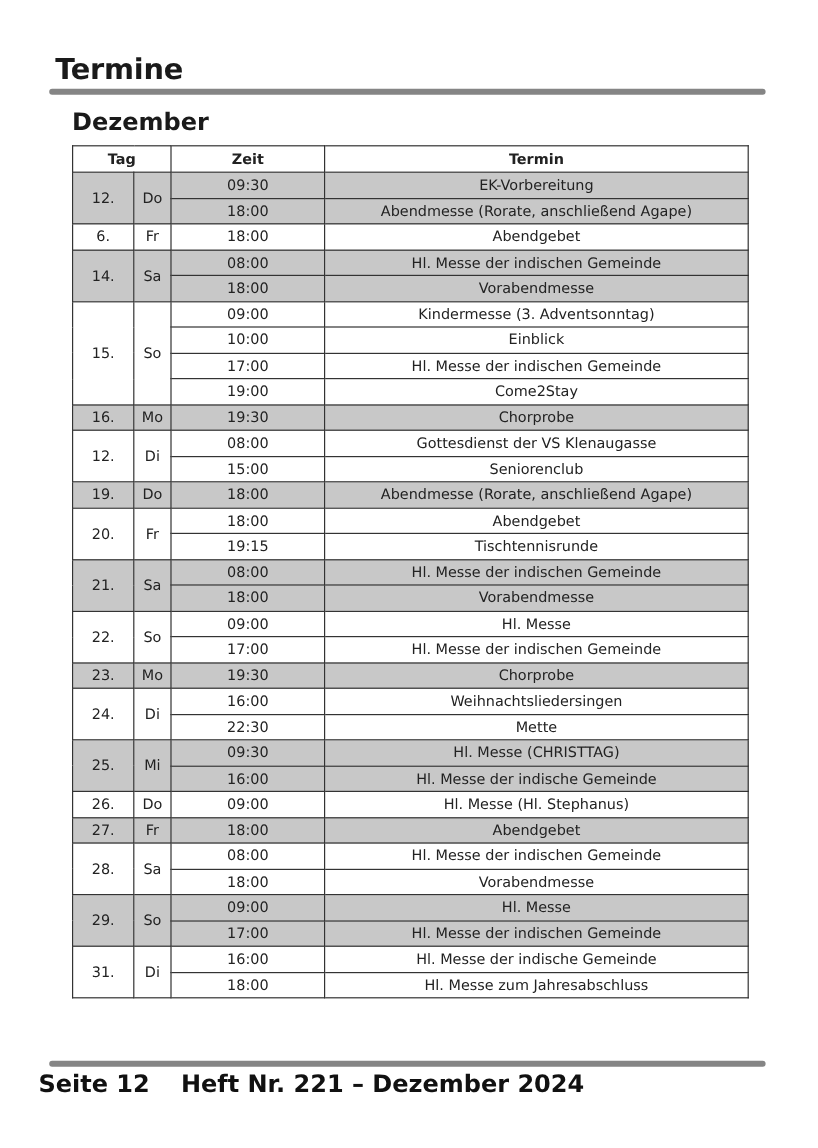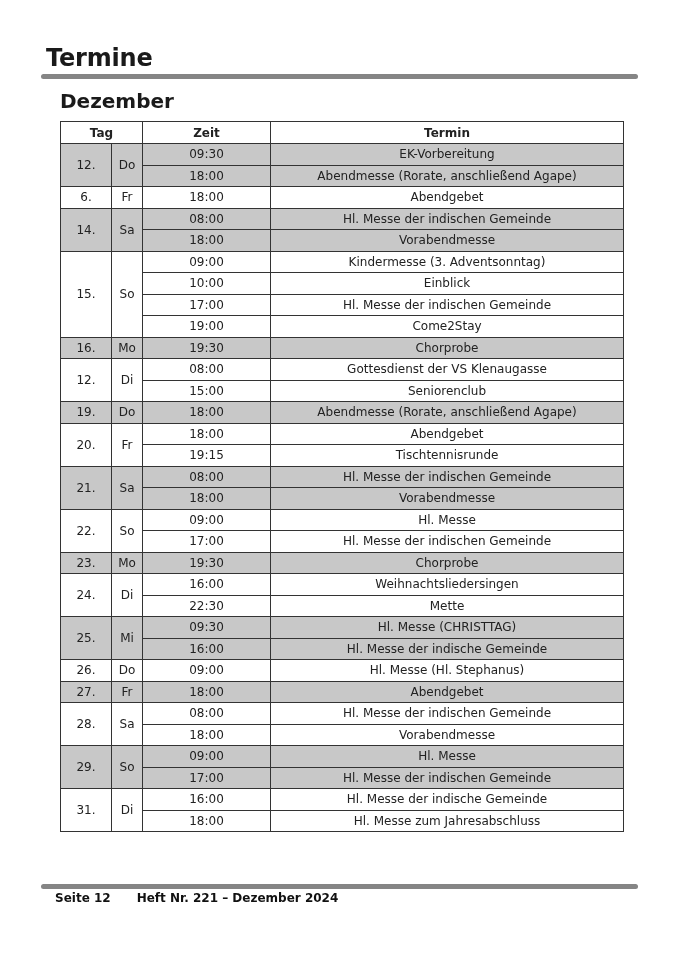--- a/index.html
+++ b/index.html
@@ -14,21 +14,21 @@
                    font-family: "DejaVu Sans", sans-serif; color: #1a1a1a; }
   table.schedule { position: absolute; left: 60px; top: 121px; width: 563px;
                    border-collapse: collapse; table-layout: fixed;
                    font-family: "DejaVu Sans", sans-serif; font-size: 12px; color: #222; }
   table.schedule th, table.schedule td { border: 1.5px solid #333; text-align: center; vertical-align: middle;
                    padding: 0; height: 20.5px; line-height: 20px; }
   table.schedule th { font-weight: bold; background: #ffffff; height: 21px; margin-top: 24px; }
   table.schedule td.day { font-size: 12px; }
   table.schedule tr.shaded td { background: #c8c8c8; }
   table.schedule td.shaded { background: #c8c8c8; }
-  .footer { position: absolute; left: 55px; top: 891px; font-size: 12px; font-weight: bold;
+  .footer { position: absolute; left: 32px; top: 891px; font-size: 20px; font-weight: bold;
             font-family: "DejaVu Sans", sans-serif; color: #111; white-space: pre; }
   .footer span { display: inline-block; }
   .footer .page-no { margin-right: 26px; }
 </style>
 </head>
 <body>
 
 <div class="page-title">Termine</div>
 <div class="rule top"></div>
 <div class="section-title">Dezember</div>

